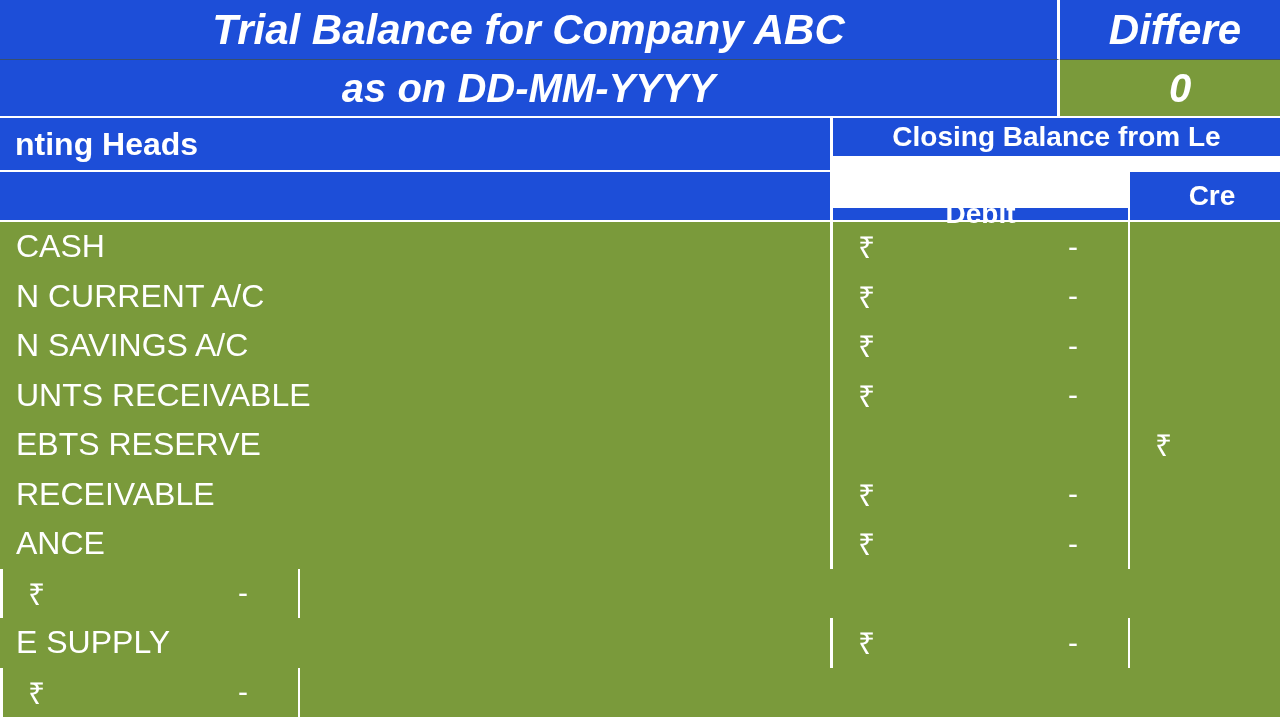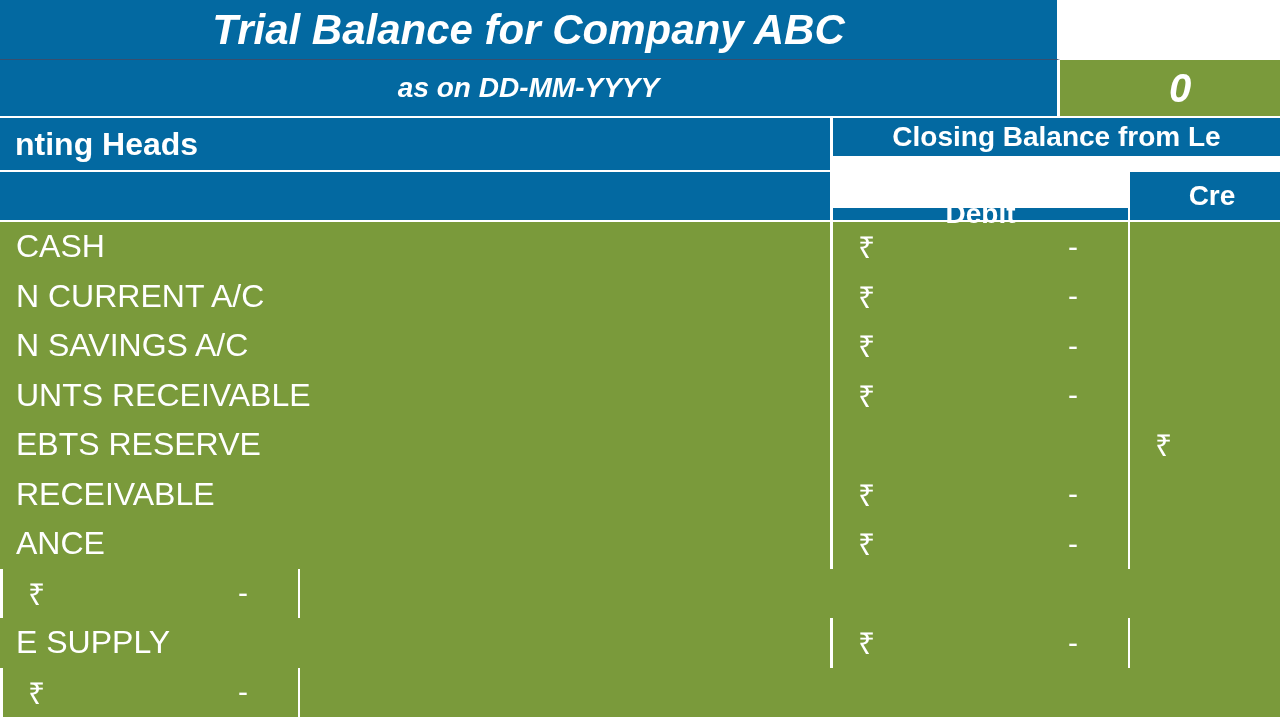--- a/index.html
+++ b/index.html
@@ -1,26 +1,26 @@
 <!DOCTYPE html>
 <html><head>
 <meta charset="utf-8">
 <style>
   * { box-sizing: border-box; margin: 0; padding: 0; }
   html, body { width: 1280px; height: 720px; overflow: hidden; font-family: Arial, sans-serif; }
   body { background: #fff; }
   .sheet { width: 1280px; height: 720px; position: relative; }
-  .navy { background: #0369a1; color: #fff; }
+  .navy { background: #1d4ed8; color: #fff; }
   .olive { background: #7a9a3b; color: #fff; }
   .row { display: flex; }
   .title-row { height: 60px; }
   .title-main { flex: 0 0 1060px; display: flex; align-items: center; justify-content: center; font-size: 42px; font-style: italic; font-weight: bold; border-right: 3px solid #fff; border-bottom: 1px solid #384f6f; }
   .title-diff { flex: 1; display: flex; align-items: center; justify-content: center; font-size: 42px; font-style: italic; font-weight: bold; border-bottom: 1px solid #384f6f; padding-left: 10px; }
   .sub-row { height: 58px; }
-  .sub-main { flex: 0 0 1060px; display: flex; align-items: center; justify-content: center; font-size: 28px; font-style: italic; font-weight: bold; border-right: 3px solid #fff; border-bottom: 2px solid #fff; }
+  .sub-main { flex: 0 0 1060px; display: flex; align-items: center; justify-content: center; font-size: 40px; font-style: italic; font-weight: bold; border-right: 3px solid #fff; border-bottom: 2px solid #fff; }
   .sub-diff { flex: 1; display: flex; align-items: center; justify-content: center; font-size: 40px; font-style: italic; font-weight: bold; border-bottom: 2px solid #fff; padding-left: 20px; }
   .header-row { height: 54px; }
   .header-heads { flex: 0 0 830px; display: flex; align-items: center; padding-left: 15px; font-size: 32px; font-weight: bold; border-bottom: 2px solid #fff; }
   .header-balance-top { height: 40px; display: flex; align-items: center; justify-content: center; font-size: 28px; font-weight: bold; border-left: 3px solid #fff; border-bottom: 2px solid #fff; }
   .header-row2 { height: 50px; }
   .header-heads2 { flex: 0 0 830px; border-bottom: 2px solid #fff; }
   .header-debit { flex: 0 0 300px; display: flex; align-items: center; justify-content: center; font-size: 28px; font-weight: bold; border-left: 3px solid #fff; border-bottom: 2px solid #fff; border-right: 2px solid #fff; margin-top: 36px; }
   .header-credit { flex: 1; display: flex; align-items: center; justify-content: center; font-size: 28px; font-weight: bold; border-bottom: 2px solid #fff; padding-left: 14px; }
   .data-row { height: 49.5px; display: flex; }
   .data-head { flex: 0 0 830px; display: flex; align-items: center; font-size: 32px; color: #fff; padding-left: 16px; }
@@ -29,20 +29,21 @@
   .data-debit .val { flex: 1; text-align: right; }
   .data-credit { flex: 1; display: flex; align-items: center; font-size: 30px; color: #fff; padding-left: 25px; }
 </style>
 </head>
 <body>
 
 <div class="sheet">
 
   <div class="row title-row">
     <div class="title-main navy">Trial Balance for Company ABC</div>
+    <div class="title-diff navy">Differe</div>
   </div>
 
   <div class="row sub-row">
     <div class="sub-main navy">as on DD-MM-YYYY</div>
     <div class="sub-diff olive">0</div>
   </div>
 
   <div class="row header-row">
     <div class="header-heads navy" style="border-right:0;">nting Heads</div>
     <div class="header-balance-top navy" style="flex:1;">Closing Balance from Le</div>

